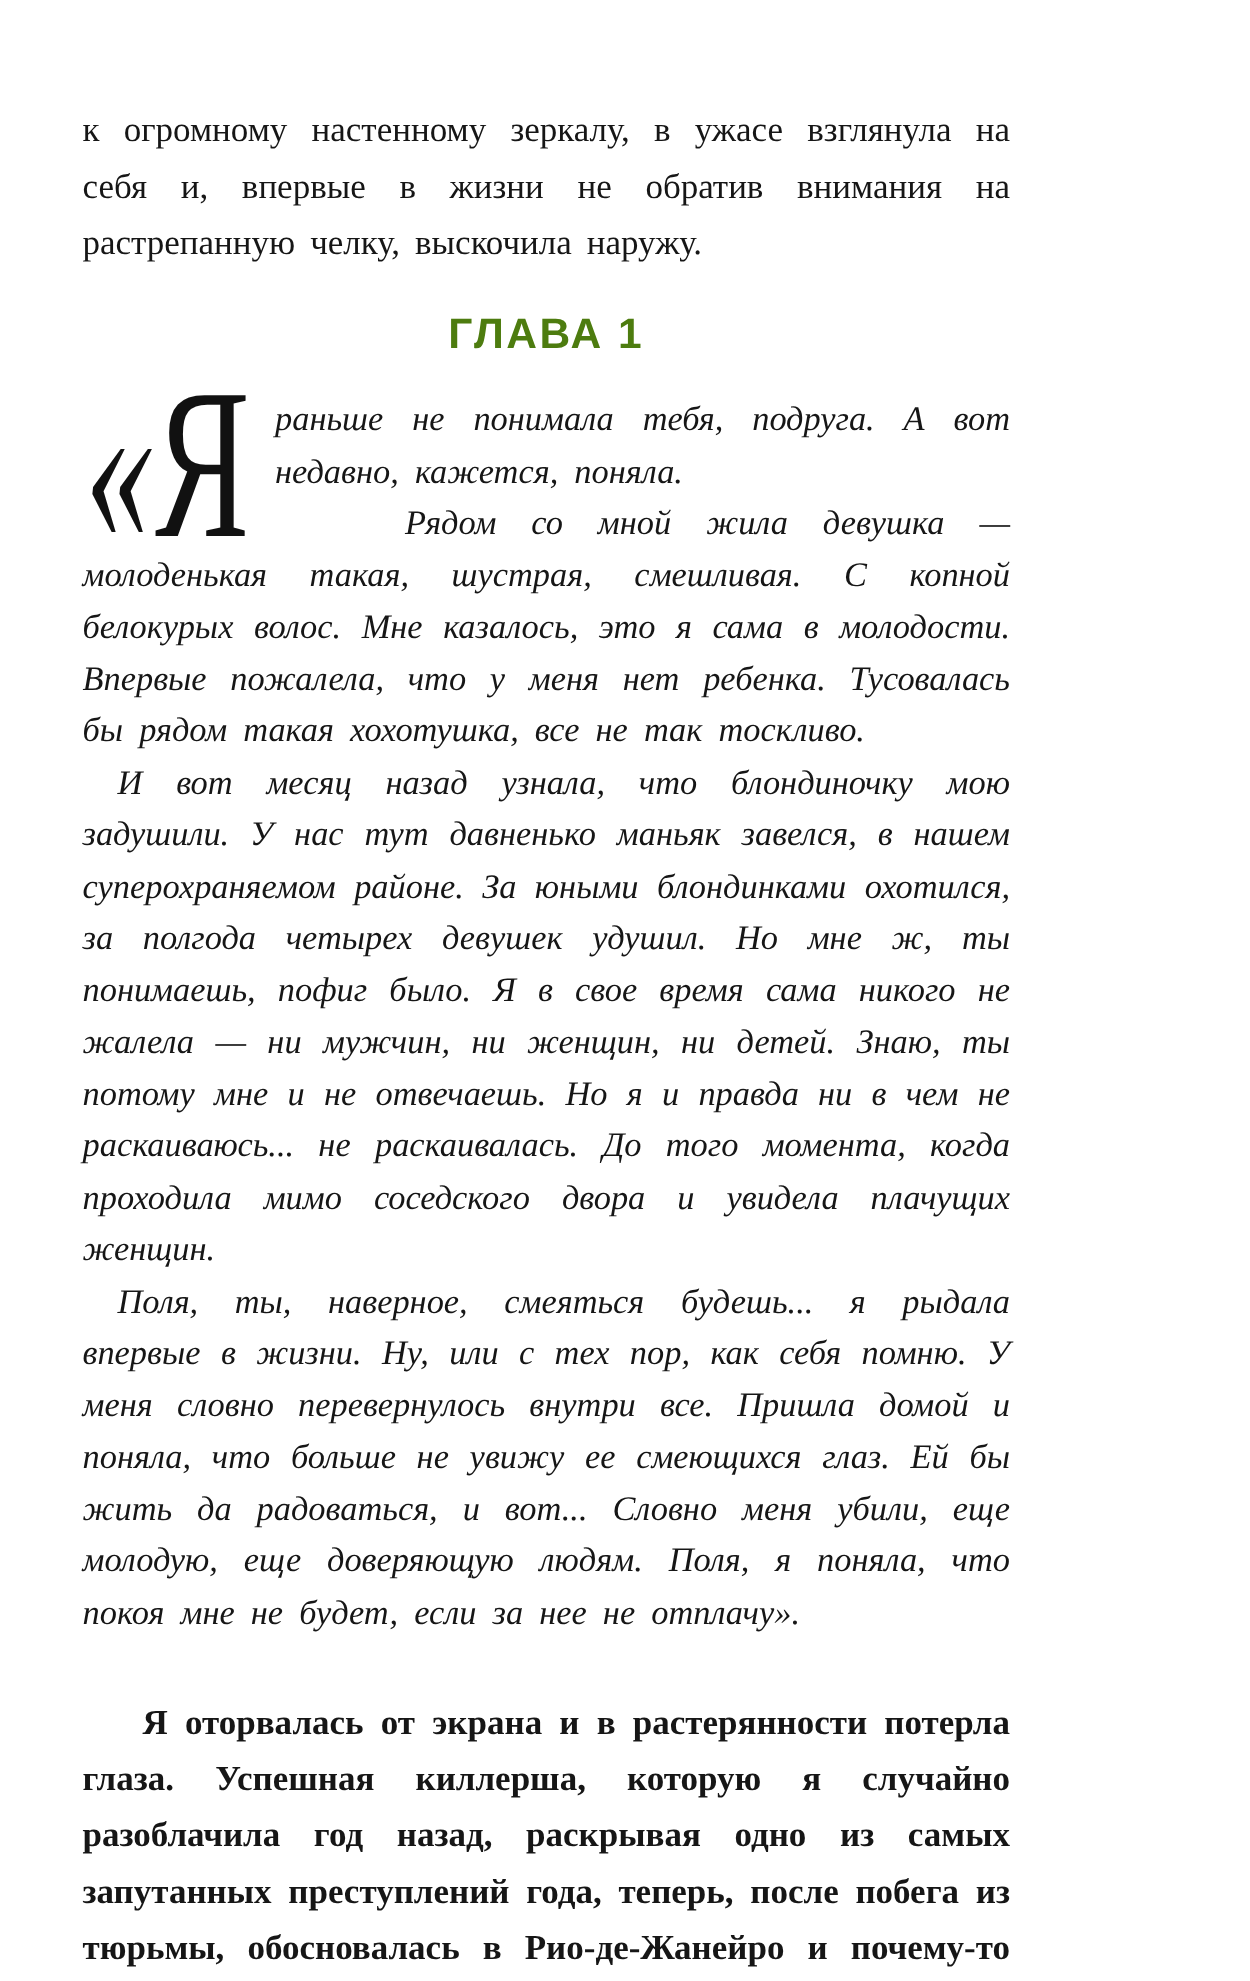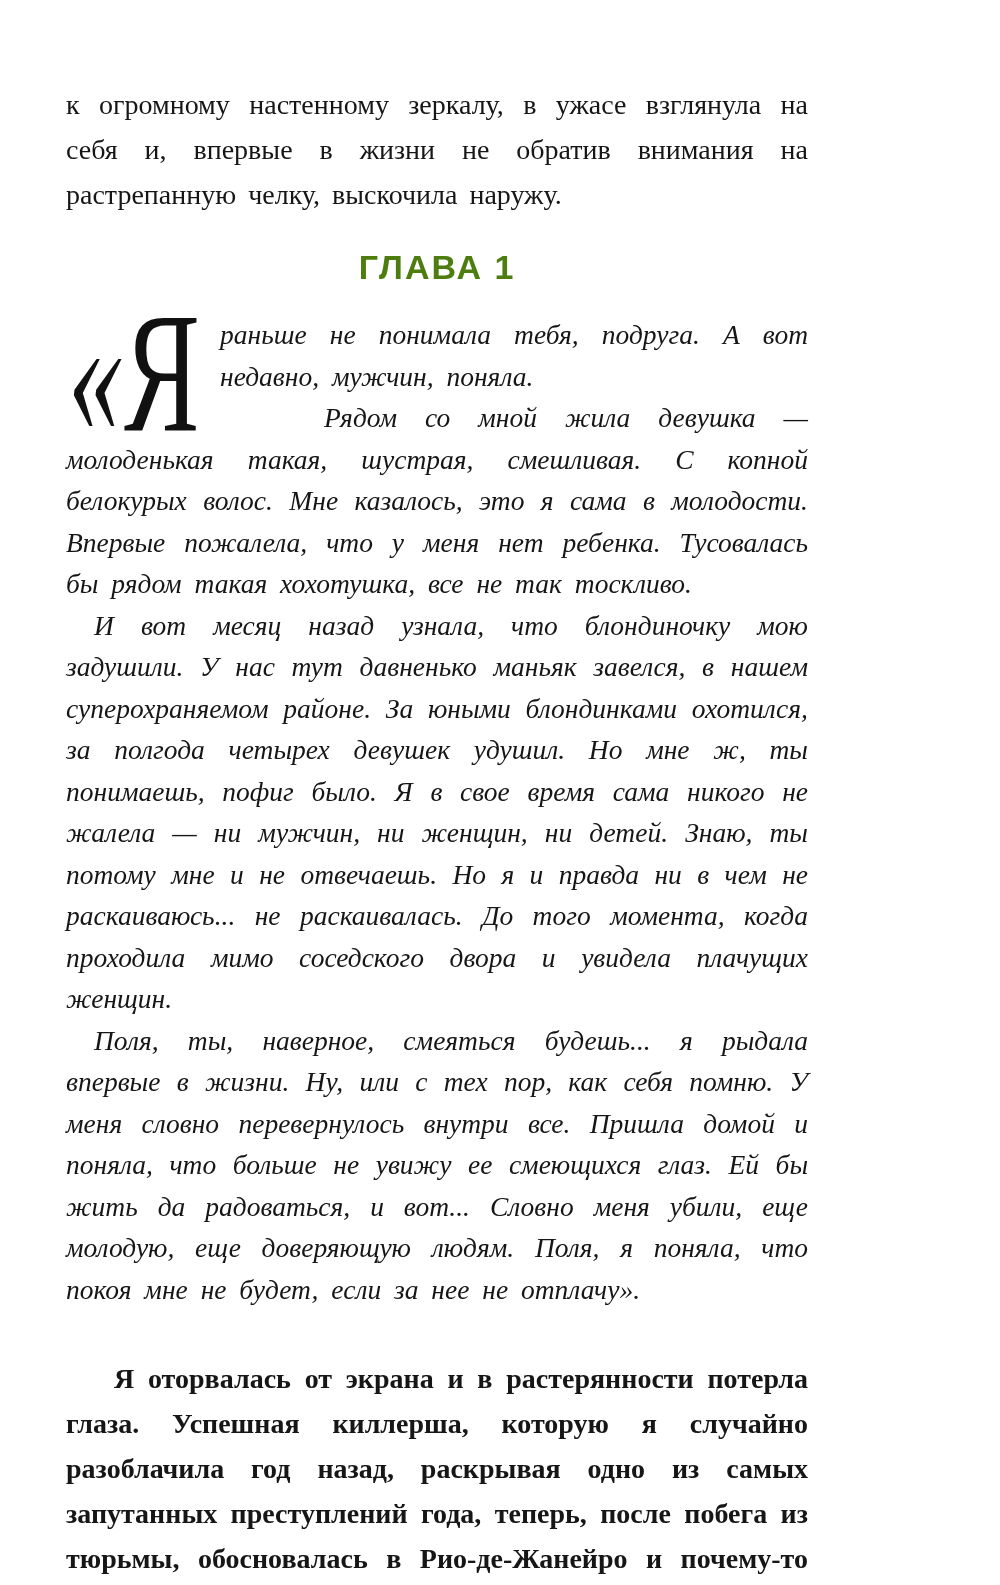--- a/index.html
+++ b/index.html
@@ -102,21 +102,21 @@
 
   <p class="intro-paragraph">к огромному настенному зеркалу, в ужасе взглянула на себя и, впервые в жизни не обратив внимания на растрепанную челку, выскочила наружу.</p>
 
   <h1 class="chapter-heading">ГЛАВА 1</h1>
 
   <div class="letter-block">
     <span class="drop-cap">
       <span class="drop-cap-quote">«</span>
       <span class="drop-cap-letter">Я</span>
     </span>
-    <p class="letter-paragraph-first">раньше не понимала тебя, подруга. А вот недавно, мужчин, поняла.</p>
+    <p class="letter-paragraph-first">раньше не понимала тебя, подруга. А вот недавно, кажется, поняла.</p>
     <p class="letter-paragraph-wrap">Рядом со мной жила девушка — молоденькая такая, шустрая, смешливая. С копной белокурых волос. Мне казалось, это я сама в молодости. Впервые пожалела, что у меня нет ребенка. Тусовалась бы рядом такая хохотушка, все не так тоскливо.</p>
     <p class="letter-paragraph">И вот месяц назад узнала, что блондиночку мою задушили. У нас тут давненько маньяк завелся, в нашем суперохраняемом районе. За юными блондинками охотился, за полгода четырех девушек удушил. Но мне ж, ты понимаешь, пофиг было. Я в свое время сама никого не жалела — ни мужчин, ни женщин, ни детей. Знаю, ты потому мне и не отвечаешь. Но я и правда ни в чем не раскаиваюсь... не раскаивалась. До того момента, когда проходила мимо соседского двора и увидела плачущих женщин.</p>
     <p class="letter-paragraph">Поля, ты, наверное, смеяться будешь... я рыдала впервые в жизни. Ну, или с тех пор, как себя помню. У меня словно перевернулось внутри все. Пришла домой и поняла, что больше не увижу ее смеющихся глаз. Ей бы жить да радоваться, и вот... Словно меня убили, еще молодую, еще доверяющую людям. Поля, я поняла, что покоя мне не будет, если за нее не отплачу».</p>
   </div>
 
   <p class="closing-paragraph">Я оторвалась от экрана и в растерянности потерла глаза. Успешная киллерша, которую я случайно разоблачила год назад, раскрывая одно из самых запутанных преступлений года, теперь, после побега из тюрьмы, обосновалась в Рио-де-Жанейро и почему-то прониклась ко мне теплыми чувствами. Из-за своей</p>
 
   <div class="page-number">5</div>
 
 </div>

